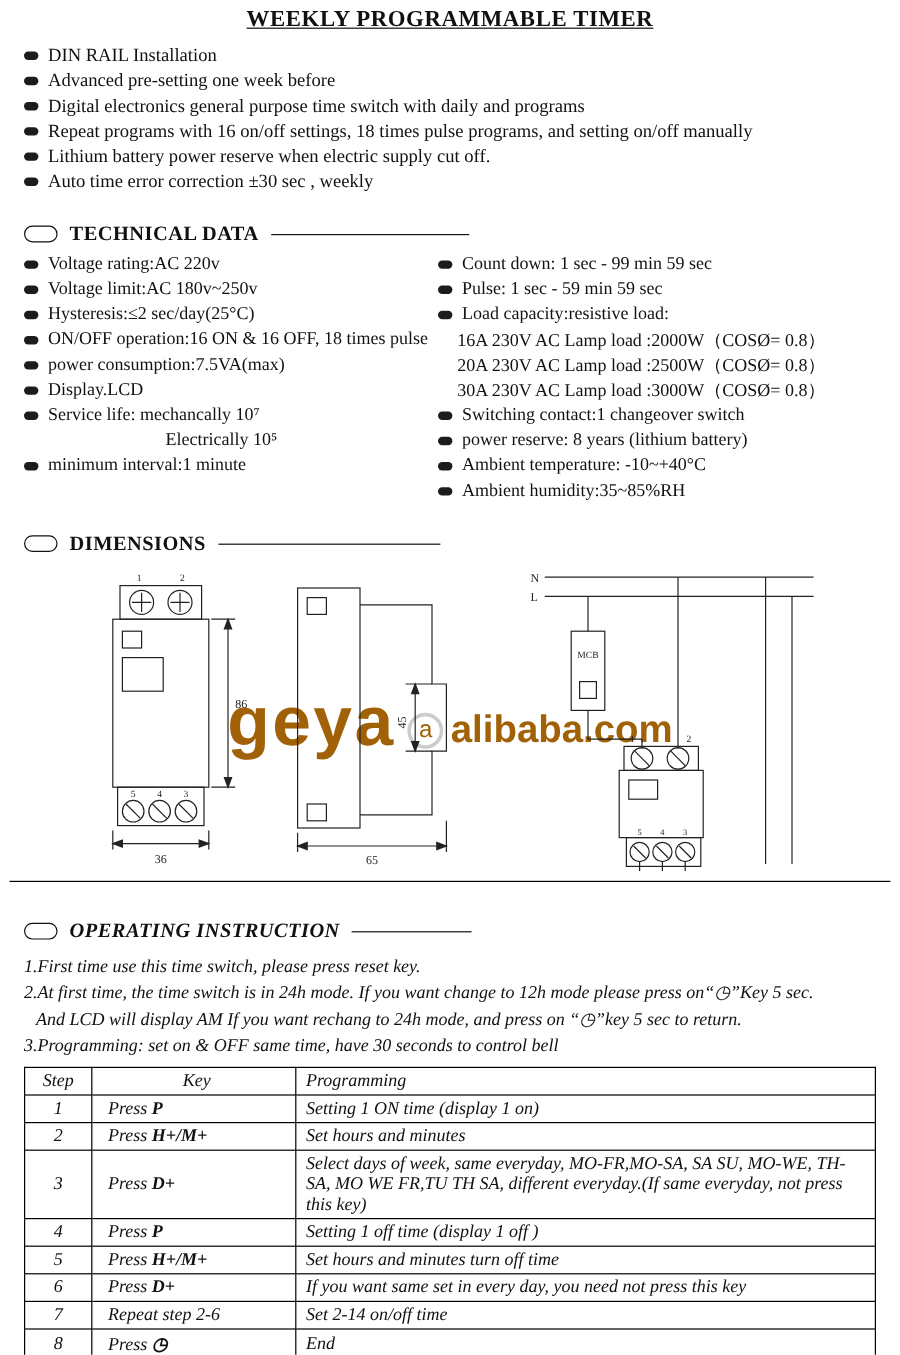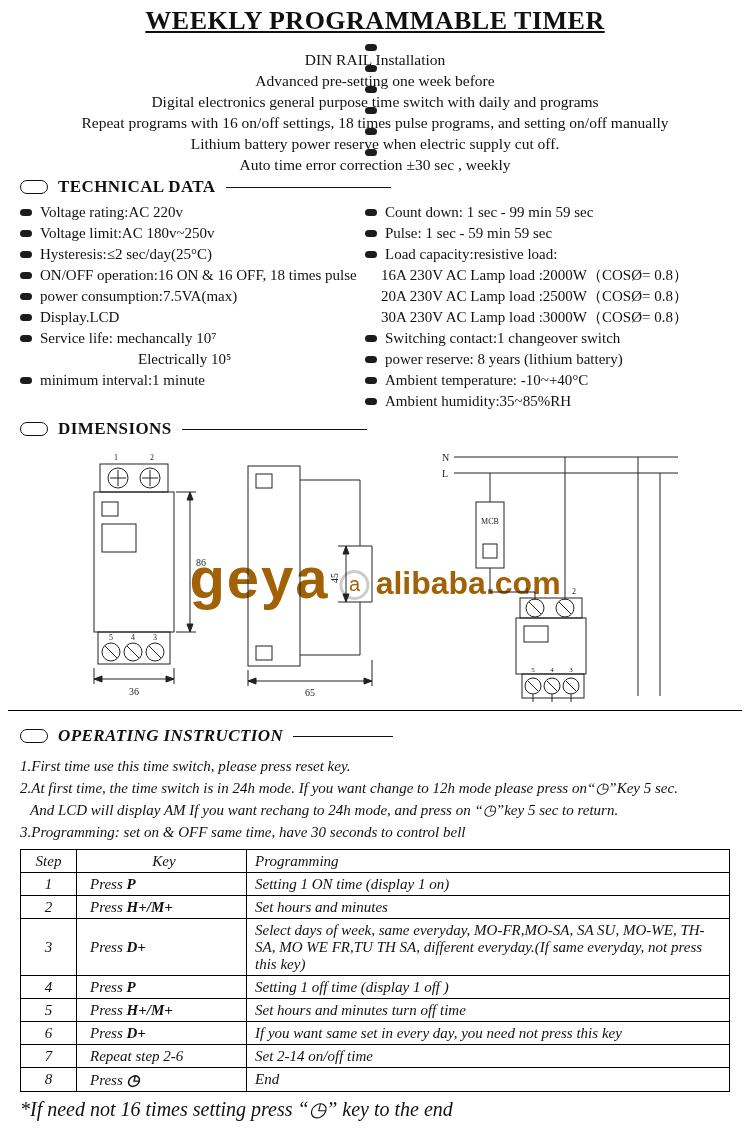--- a/index.html
+++ b/index.html
@@ -3,27 +3,27 @@
 <meta charset="utf-8">
 <style>
   * { margin:0; padding:0; box-sizing:border-box; }
   html,body { background:#ffffff; }
   body {
     width:750px; height:1129px; overflow:hidden;
     font-family:"Liberation Serif", serif; color:#111;
   }
   .page { width:750px; height:1129px; padding:6px 20px 0 20px; position:relative; background:#fff; }
 
-  .title { text-align:center; font-size:26px; font-weight:bold; letter-spacing:0.5px; margin-bottom:8px; }
+  .title { text-align:center; font-size:19px; font-weight:bold; letter-spacing:0.5px; margin-bottom:8px; }
   .title span { text-decoration:underline; }
 
-  .feature-row { display:flex; align-items:center; height:21px; font-size:15.5px;flex-direction:column; }
+  .feature-row { display:flex; align-items:center; height:21px; font-size:15.5px; }
   .bullet { display:inline-block; width:12px; height:7px; background:#1c1c1c; border-radius:4px; margin-right:8px; flex:none; }
 
-  .sec-head { display:flex; align-items:center; height:26px; margin-top:4px; }
+  .sec-head { display:flex; align-items:center; height:26px; margin-top:20px; }
   .pill { display:inline-block; width:28px; height:14px; border:1.6px solid #111; border-radius:8px; margin-right:10px; flex:none; }
   .sec-title { font-size:17px; font-weight:bold; letter-spacing:0.4px; }
   .sec-line { height:0; border-top:1.6px solid #111; margin-left:10px; }
   .line-tech { width:165px; }
   .line-dims { width:185px; }
   .line-op   { width:100px; }
 
   .tech-cols { display:flex; margin-top:2px; }
   .tech-left { width:345px; }
   .tech-right { flex:1; }

